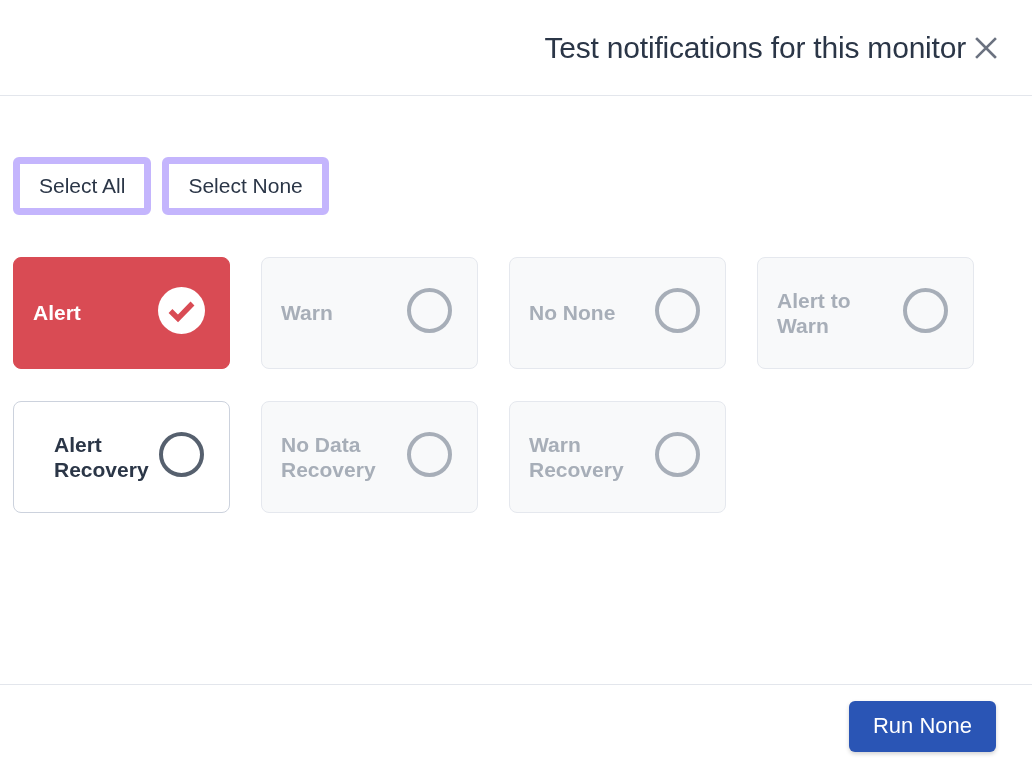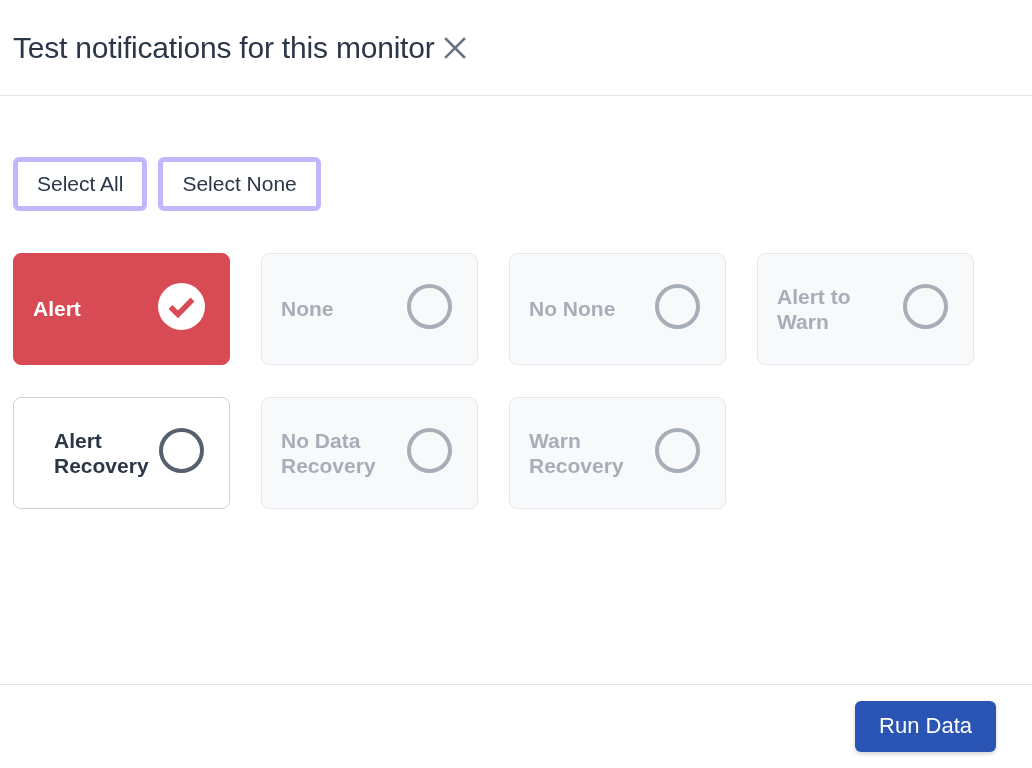--- a/index.html
+++ b/index.html
@@ -24,21 +24,21 @@
     box-sizing: border-box;
   }
 
   
   .modal-header {
     height: 96px;
     min-height: 96px;
     border-bottom: 1px solid #e3e6ec;
     display: flex;
     align-items: center;
-    justify-content: flex-start;
+    justify-content: flex-end;
     padding: 0 24px 0 13px;
     box-sizing: border-box;
   }
   .modal-title {
     font-size: 30px;
     font-weight: 400;
     color: #2b3647;
     letter-spacing: -0.2px;
     line-height: 1.2;
   }
@@ -75,21 +75,21 @@
   .select-row {
     display: flex;
     gap: 11px;
     margin-top: 31px;
   }
   .select-btn {
     font-family: "Liberation Sans", sans-serif;
     font-size: 21px;
     color: #2b3647;
     background: #ffffff;
-    border: 5px solid #c4b5fd;
+    border: 7px solid #c4b5fd;
     border-radius: 6px;
     padding: 9px 19px;
     line-height: 1.25;
     cursor: pointer;
   }
 
   
   .card-grid {
     display: grid;
     grid-template-columns: repeat(4, 217px);
@@ -191,21 +191,21 @@
         <span class="card-label">Alert</span>
         <span class="indicator">
           <svg width="47" height="47" viewBox="0 0 47 47" aria-hidden="true">
             <circle cx="23.5" cy="23.5" r="23.5" fill="#ffffff"></circle>
             <path d="M12.5 24 L20 31.5 L34.5 16.5" stroke="#d94b54" stroke-width="5.4" fill="none" stroke-linecap="butt" stroke-linejoin="miter"></path>
           </svg>
         </span>
       </div>
 
       <div class="state-card muted">
-        <span class="card-label">None</span>
+        <span class="card-label">Warn</span>
         <span class="indicator">
           <svg width="47" height="47" viewBox="0 0 47 47" aria-hidden="true">
             <circle cx="23.5" cy="23.5" r="20.5" fill="none" stroke="#a7aeb8" stroke-width="4"></circle>
           </svg>
         </span>
       </div>
 
       <div class="state-card muted">
         <span class="card-label">No None</span>
         <span class="indicator">
@@ -248,16 +248,16 @@
           <svg width="47" height="47" viewBox="0 0 47 47" aria-hidden="true">
             <circle cx="23.5" cy="23.5" r="20.5" fill="none" stroke="#a7aeb8" stroke-width="4"></circle>
           </svg>
         </span>
       </div>
 
     </div>
   </div>
 
   <div class="modal-footer">
-    <button class="run-btn">Run Data</button>
+    <button class="run-btn">Run None</button>
   </div>
 
 </div>
 
 </body></html>

